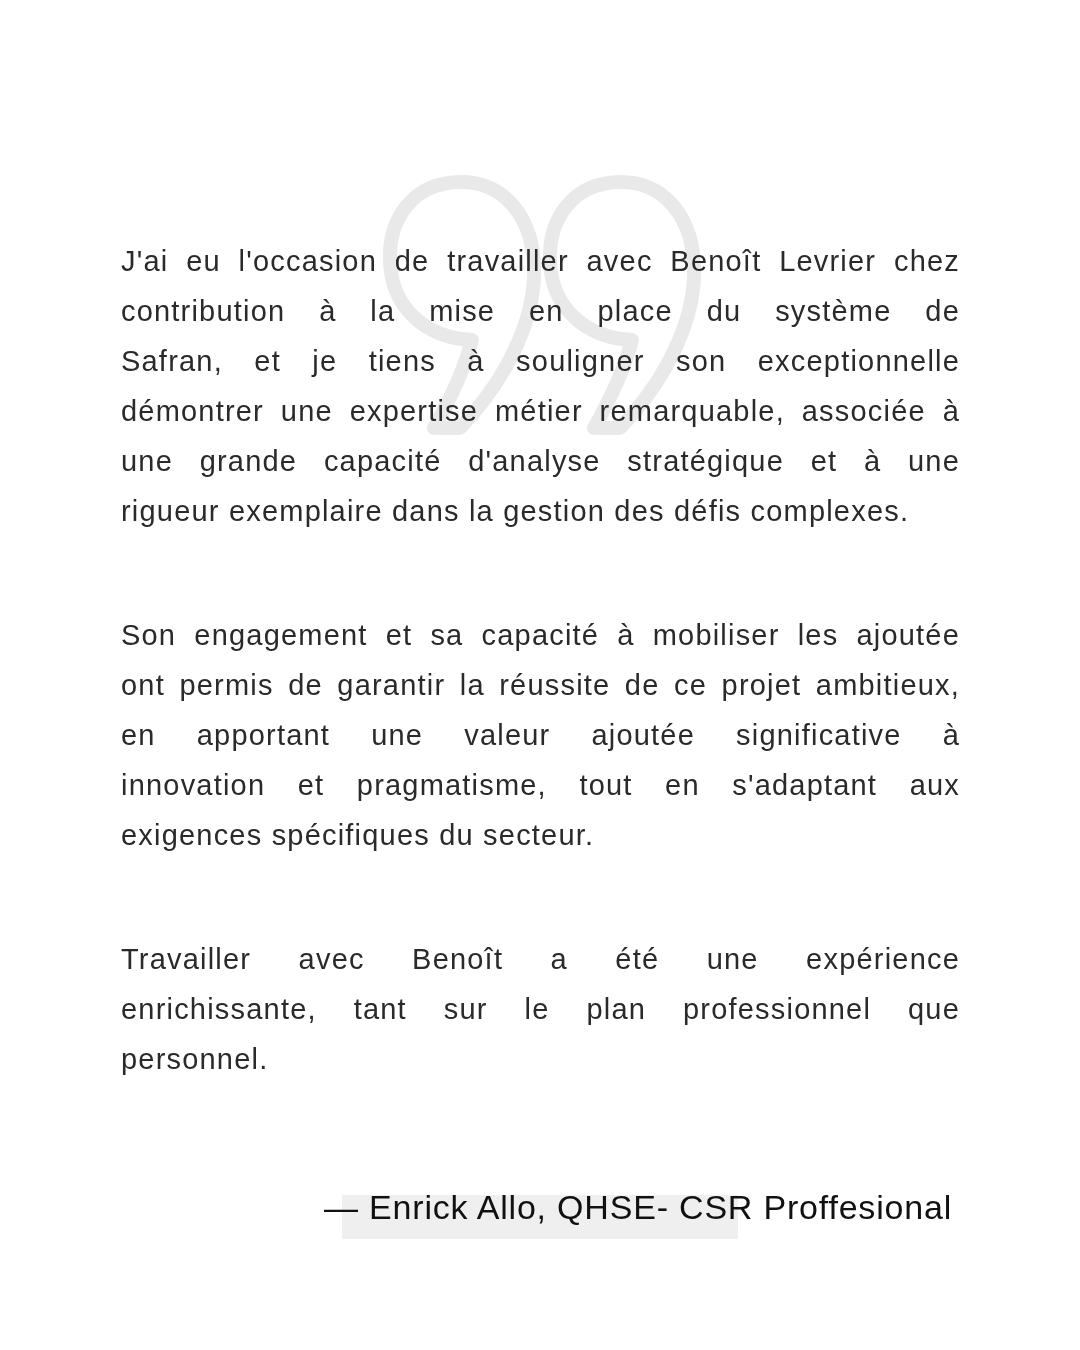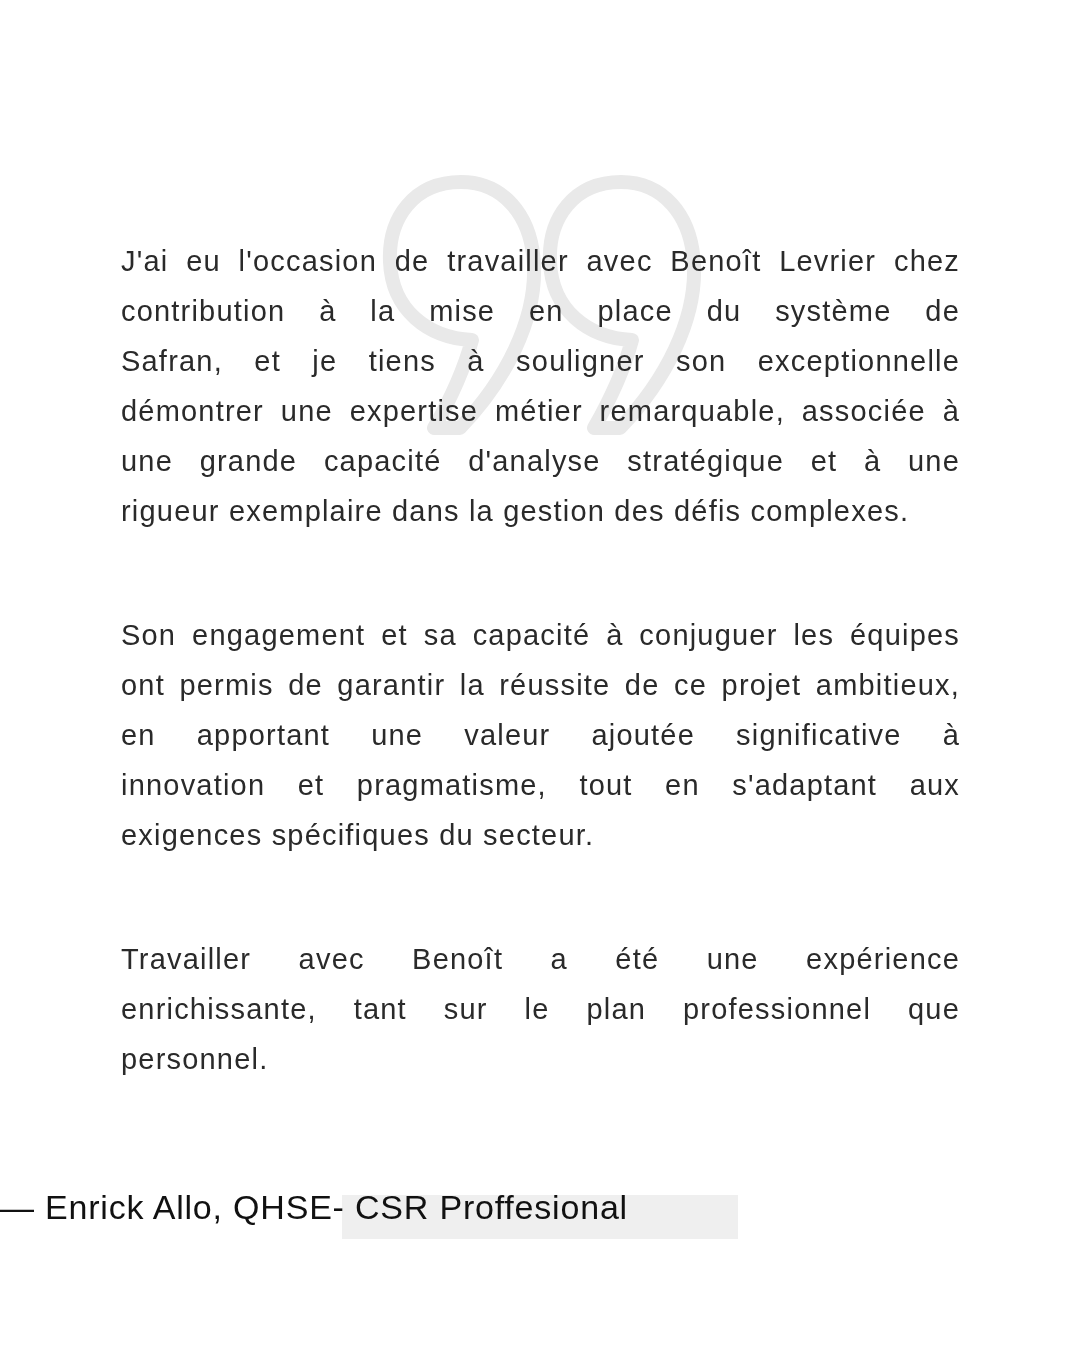--- a/index.html
+++ b/index.html
@@ -67,21 +67,21 @@
     width: 396px;
     height: 44px;
     background: #efefef;
     z-index: 0;
   }
   .attribution {
     position: absolute;
     left: 0;
     top: 0;
     width: 952px;
-    text-align: left;
+    text-align: right;
     font-size: 34px;
     line-height: 48px;
     font-weight: 400;
     letter-spacing: 0.8px;
     color: #111111;
     z-index: 1;
   }
 </style>
 </head>
 <body>
@@ -111,21 +111,21 @@
   <div class="para">
     <span class="line">J'ai eu l'occasion de travailler avec Benoît Levrier chez</span>
     <span class="line">contribution à la mise en place du système de</span>
     <span class="line">Safran, et je tiens à souligner son exceptionnelle</span>
     <span class="line">démontrer une expertise métier remarquable, associée à</span>
     <span class="line">une grande capacité d'analyse stratégique et à une</span>
     <span class="line last">rigueur exemplaire dans la gestion des défis complexes.</span>
   </div>
   <div class="gap"></div>
   <div class="para">
-    <span class="line">Son engagement et sa capacité à conjuguer les équipes</span>
+    <span class="line">Son engagement et sa capacité à mobiliser les ajoutée</span>
     <span class="line">ont permis de garantir la réussite de ce projet ambitieux,</span>
     <span class="line">en apportant une valeur ajoutée significative à</span>
     <span class="line">innovation et pragmatisme, tout en s'adaptant aux</span>
     <span class="line last">exigences spécifiques du secteur.</span>
   </div>
   <div class="gap"></div>
   <div class="para">
     <span class="line">Travailler avec Benoît a été une expérience</span>
     <span class="line">enrichissante, tant sur le plan professionnel que</span>
     <span class="line last">personnel.</span>

